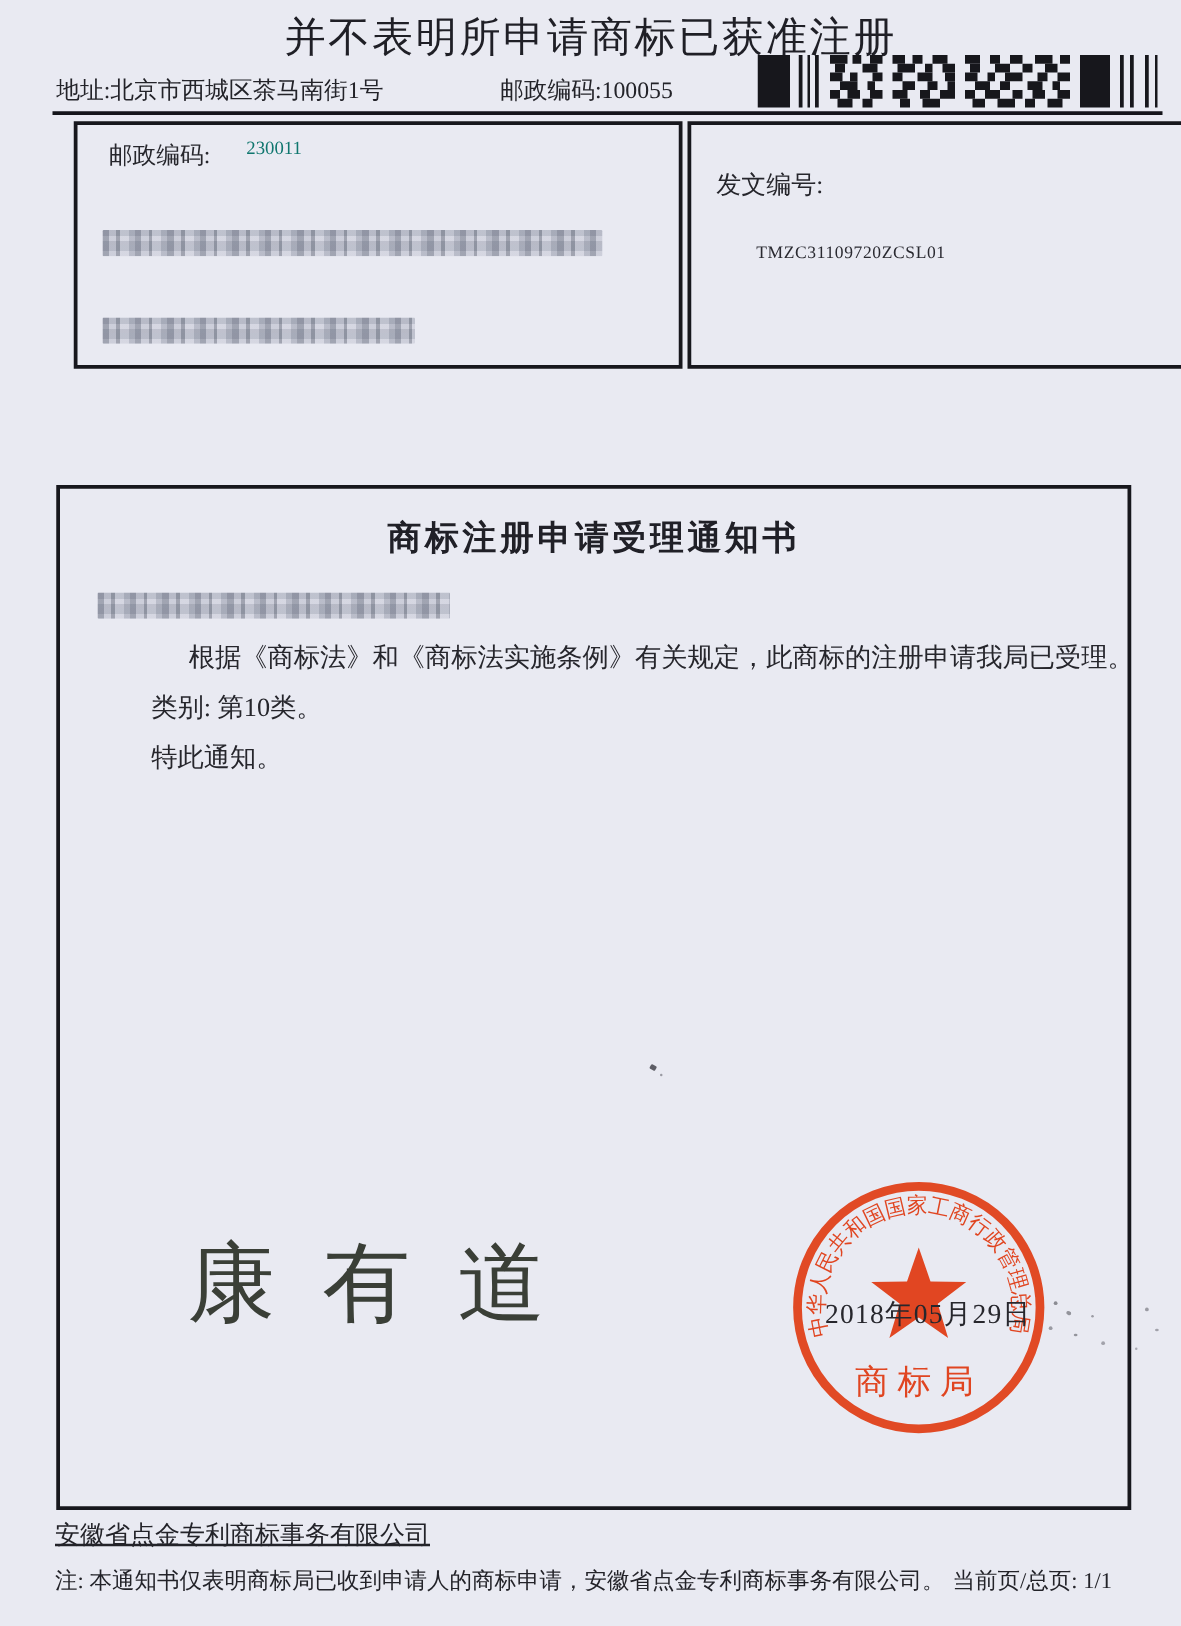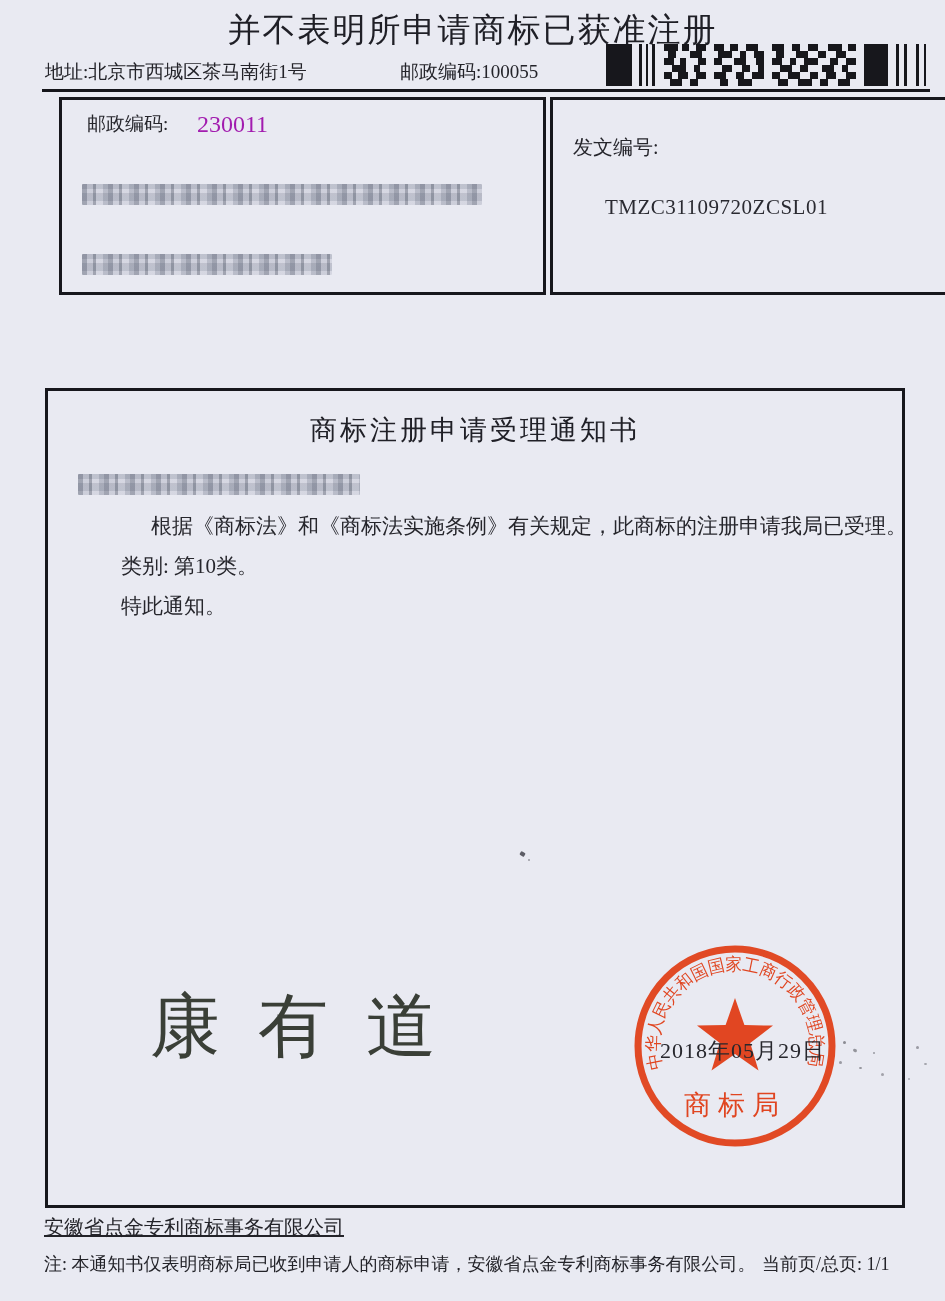--- a/index.html
+++ b/index.html
@@ -19,36 +19,36 @@
   .separator { top:89px; left:42px; width:888px; height:3px; background:#15151b; }
 
   
   .box { border:3px solid #17171d; background:transparent; }
   .recipient-box { top:97px; left:45px; width:487px; height:198px;margin-left:14px; }
   .issue-box { top:97px; left:550px; width:422px; height:198px; }
   .app-bar { top:320px; left:45px; width:860px; height:57px; }
   .main-box { top:388px; left:45px; width:860px; height:820px; }
 
   .label-19 { font-size:19px; color:#26262c; }
-  .value-19 { font-size:24px; color:#a21caf; }
-  .mono-no { font-size:21px; letter-spacing:0.5px; color:#2a2a31; }
+  .value-19 { font-size:15px; color:#0f766e; }
+  .mono-no { font-size:14px; letter-spacing:0.5px; color:#2a2a31; }
 
   
   .redacted {
     background:
       repeating-linear-gradient(90deg, rgba(100,106,124,.50) 0 5px, rgba(162,166,182,.28) 5px 11px,
         rgba(82,88,106,.44) 11px 14px, rgba(188,192,206,.22) 14px 21px, rgba(128,134,152,.38) 21px 26px),
       repeating-linear-gradient(180deg, rgba(118,124,142,.36) 0 5px, rgba(182,186,200,.24) 5px 9px,
         rgba(98,104,122,.30) 9px 12px);
     border-radius:1px;
   }
 
   
   .notice-title { top:412px; left:45px; width:860px; text-align:center;
-    font-size:27px; letter-spacing:3px; color:#202027; }
+    font-size:27px; letter-spacing:3px; color:#202027;font-weight:bold; }
   .body-text { font-size:21px; color:#26262c; line-height:1.2; }
   .trademark-name { top:980px; left:150px; font-size:70px; letter-spacing:38px;
     color:#3a3f37; font-weight:500; white-space:nowrap; }
 
   .seal-svg { top:933px; left:622px; width:226px; height:226px; }
   .seal-date { top:1036px; left:660px; font-size:22px; letter-spacing:1px; color:#27272d; }
 
   
   .agency-line { top:1214px; left:44px; font-size:20px;text-decoration:underline; }
   .note-line { top:1252px; left:44px; font-size:18px; }

